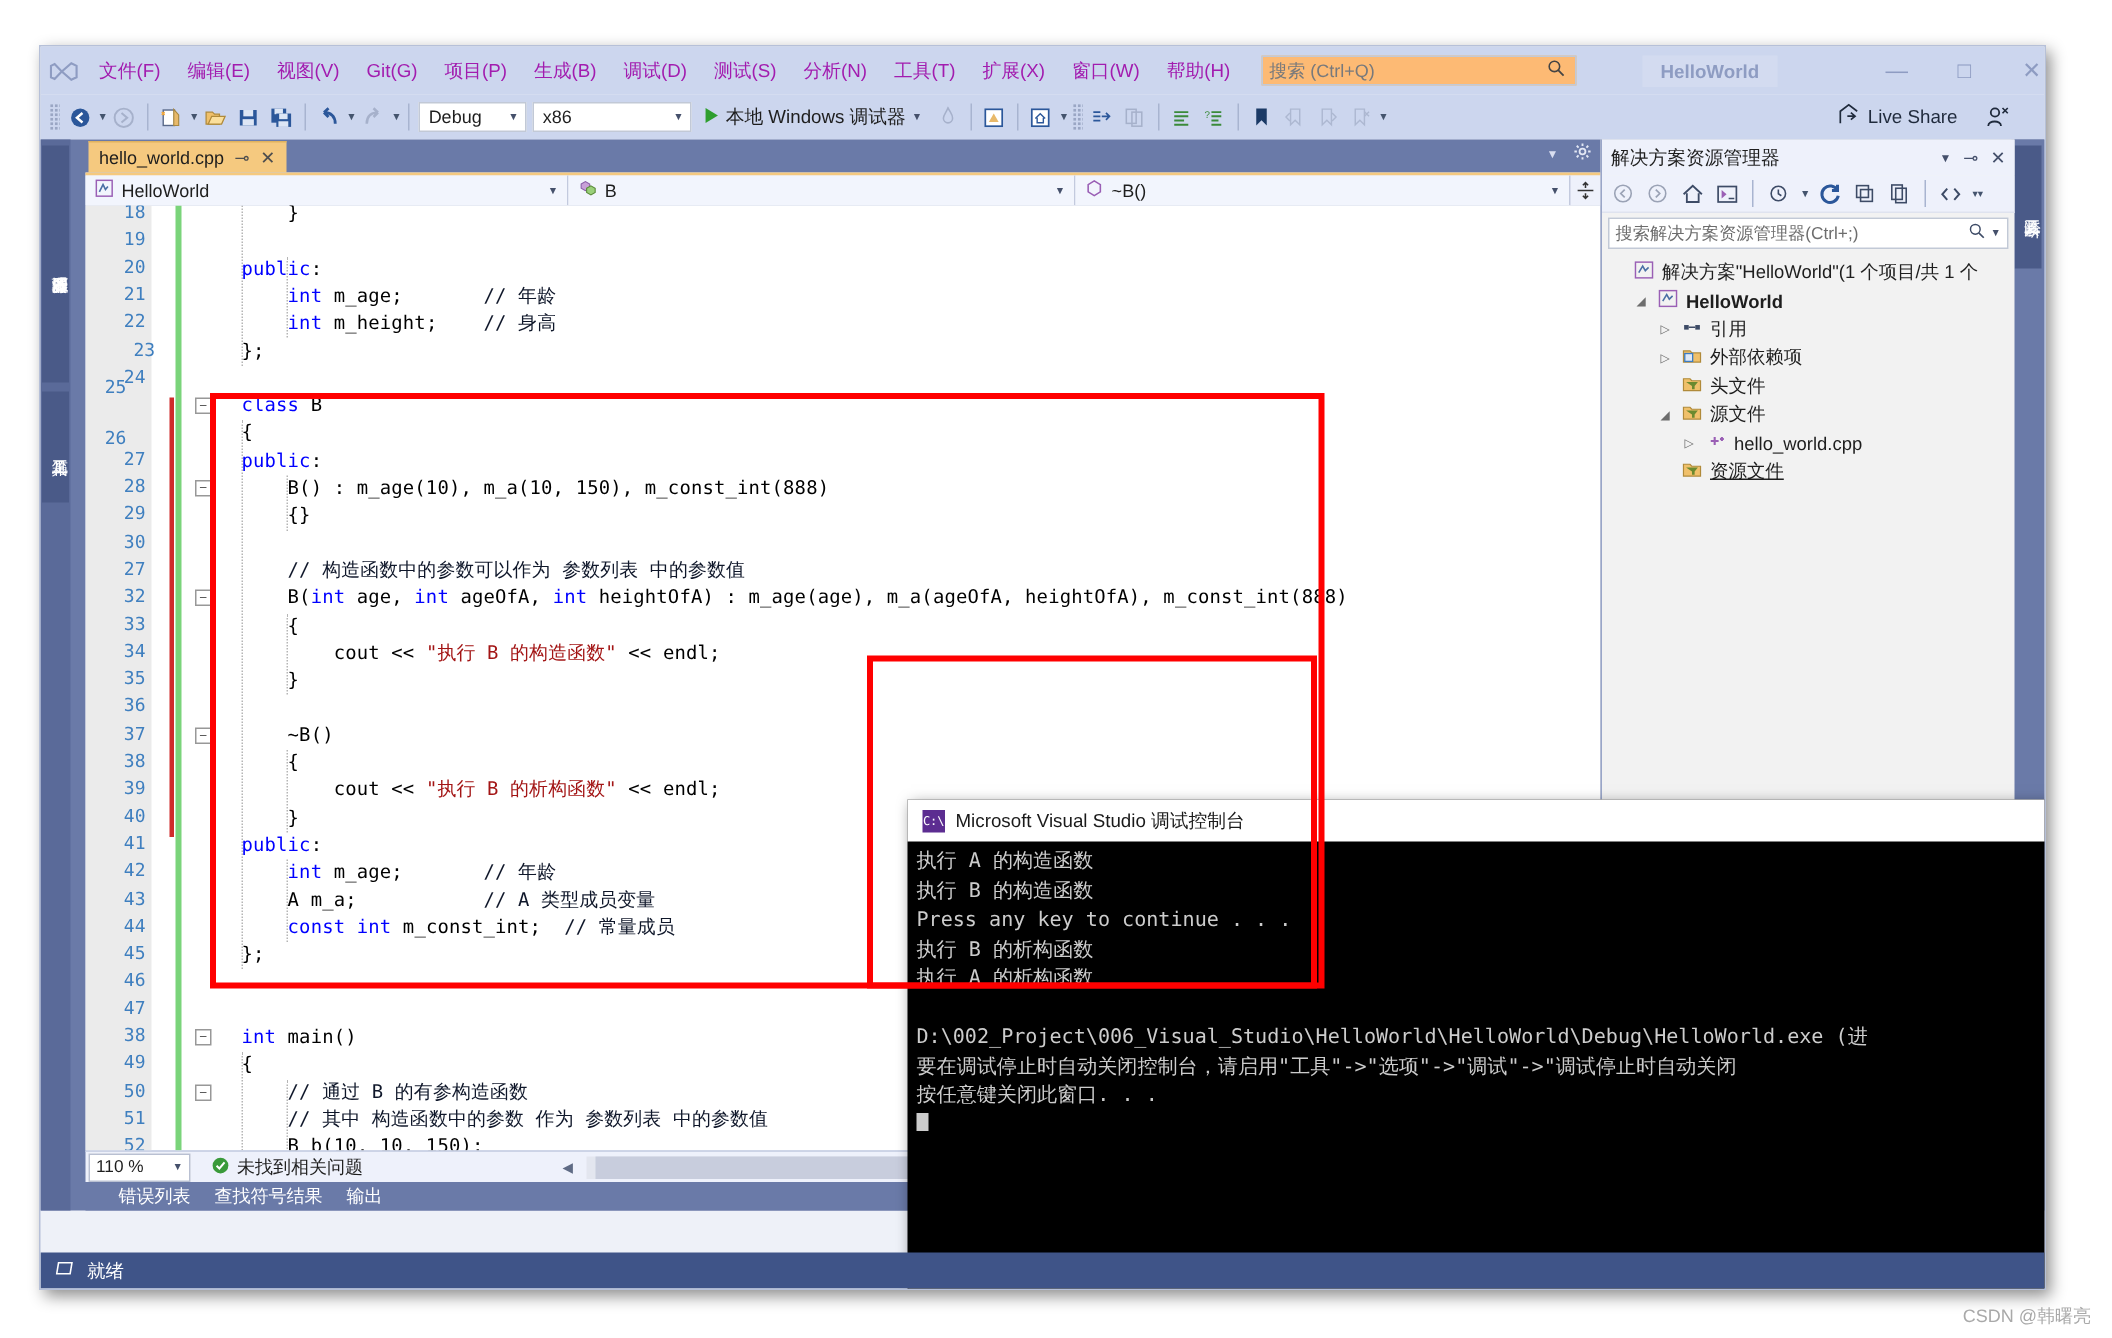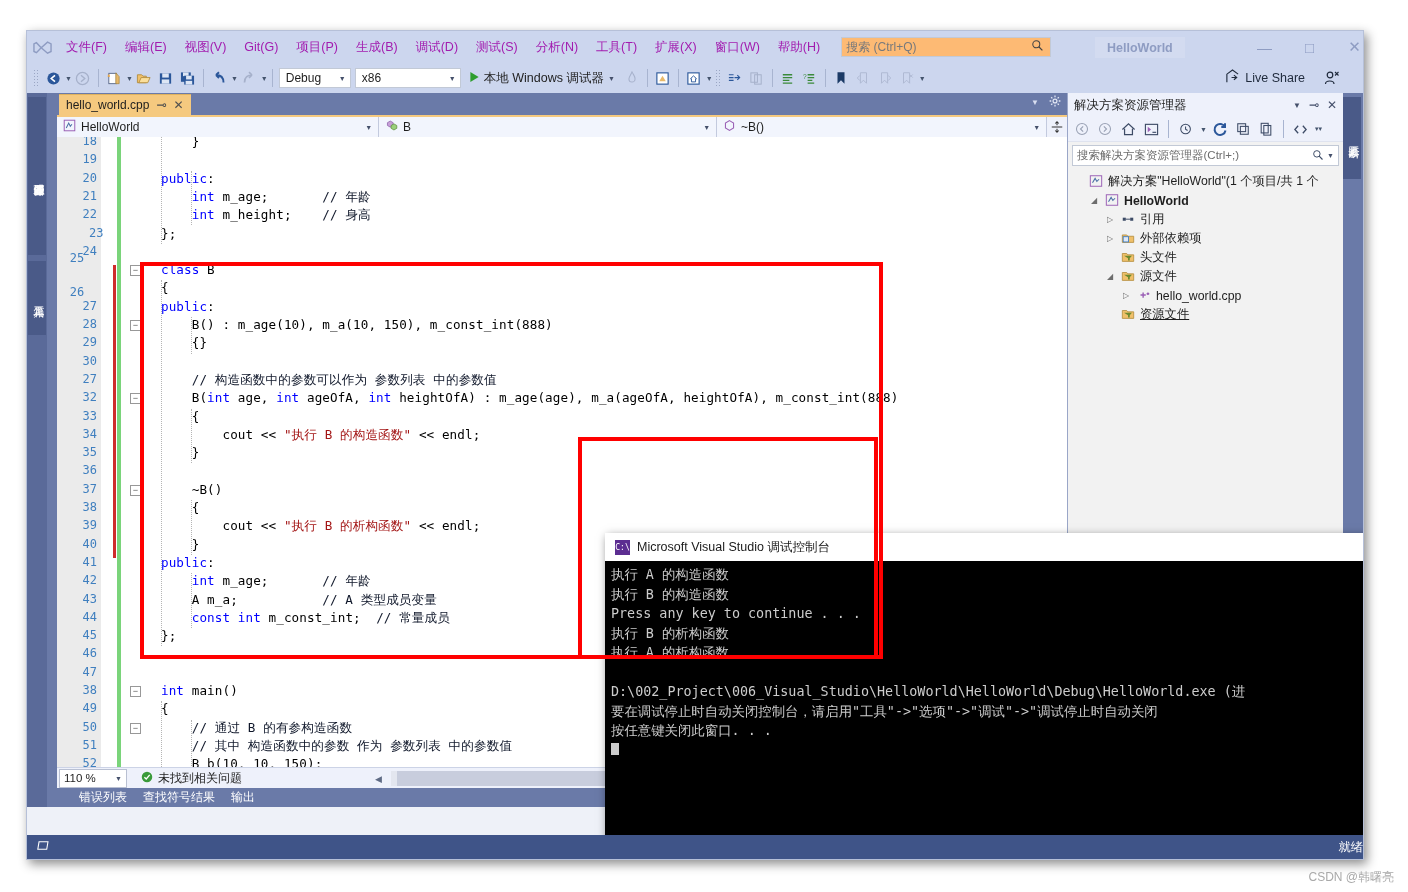--- a/index.html
+++ b/index.html
@@ -219,21 +219,21 @@
     font-family: "DejaVu Sans Mono", monospace; font-size: 13.4px;
     color: #cccccc; padding: 4px 4px 0 6px; line-height: 19.5px; white-space: pre;
     overflow: hidden;
   }
   #console-caret { display: inline-block; width: 8px; height: 12px; background: #cccccc; }
 
   
   #statusbar {
     position: absolute; left: 0; bottom: 0; width: 100%; height: 24px;
     background: #3f5488; color: #ffffff; display: flex; align-items: center;
-    padding-left: 10px; gap: 8px; font-size: 12.3px; justify-content: space-between;
+    padding-left: 10px; gap: 8px; font-size: 12.3px;
   }
   #statusbar .sb-ico { font-size: 13px; }
 
   
   #watermark {
     position: absolute; right: 14px; bottom: 6px; color: #a9a9a9; font-size: 12px;
   }
 </style>
 </head>
 <body>

